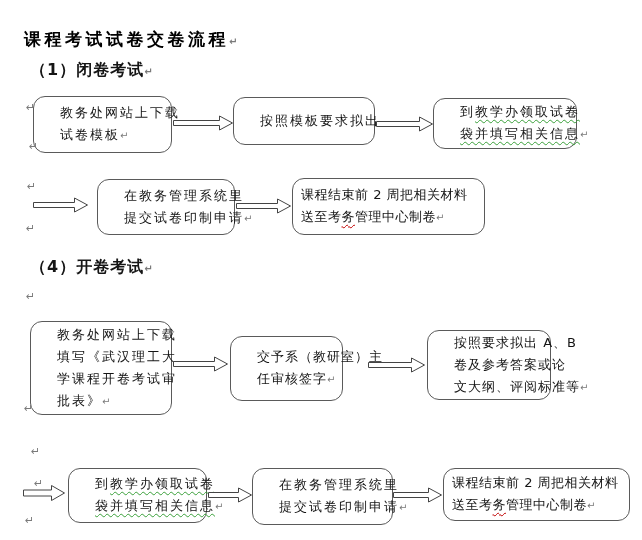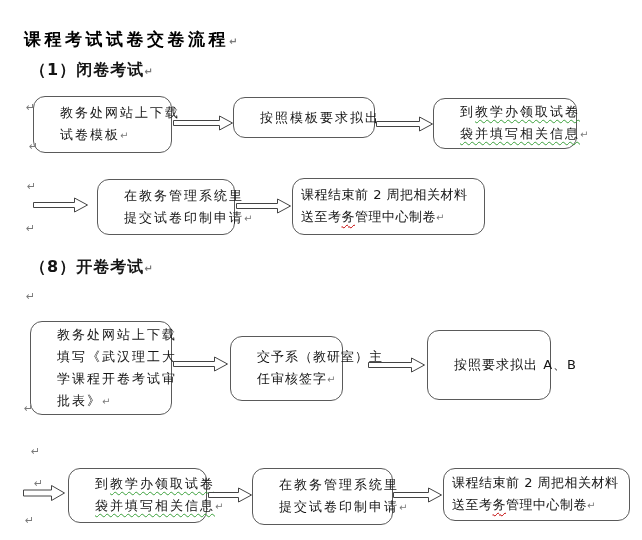--- a/index.html
+++ b/index.html
@@ -50,21 +50,21 @@
     <div class="fline"><span>教务处网站上下载</span></div>
     <div class="fline"><span>试卷模板</span><span class="pilcrow">↵</span></div>
   </div>
 
   <div class="arrow" style="left:173px;top:91px;">
     <svg width="60" height="18" viewBox="0 0 60 18">
         <path d="M0.5,6.5 H46.5 V2 L59.5,9 L46.5,16 V11.5 H0.5 Z"></path>
       </svg>
   </div>
 
-  <div class="fbox" style="left:233px;top:74px;width:142px;height:41px;">
+  <div class="fbox" style="left:233px;top:74px;width:142px;height:48px;">
     <div class="fline"><span>按照模板要求拟出</span></div>
   </div>
 
   <div class="arrow" style="left:376px;top:92px;">
     <svg width="57" height="18" viewBox="0 0 57 18">
         <path d="M0.5,6.5 H43.5 V2 L56.5,9 L43.5,16 V11.5 H0.5 Z"></path>
       </svg>
   </div>
 
   <div class="fbox" style="left:433px;top:75px;width:144px;height:51px;">
@@ -87,21 +87,21 @@
     <svg width="55" height="18" viewBox="0 0 55 18">
         <path d="M0.5,6.5 H41.5 V2 L54.5,9 L41.5,16 V11.5 H0.5 Z"></path>
       </svg>
   </div>
 
   <div class="fbox tight" style="left:292px;top:155px;width:193px;height:57px;">
     <div class="fline"><span>课程结束前 2 周把相关材料</span></div>
     <div class="fline"><span>送至考</span><span class="squig-red">务</span><span>管理中心制卷</span><span class="pilcrow">↵</span></div>
   </div>
 
-  <div class="sec-heading" style="left:30px;top:234px;"><span>（8）开卷考试</span><span class="pilcrow">↵</span></div>
+  <div class="sec-heading" style="left:30px;top:234px;"><span>（4）开卷考试</span><span class="pilcrow">↵</span></div>
 
   <div class="fbox" style="left:30px;top:298px;width:142px;height:94px;">
     <div class="fline"><span>教务处网站上下载</span></div>
     <div class="fline"><span>填写《武汉理工大</span></div>
     <div class="fline"><span>学课程开卷考试审</span></div>
     <div class="fline"><span>批表》</span><span class="pilcrow">↵</span></div>
   </div>
 
   <div class="arrow" style="left:173px;top:332px;">
     <svg width="55" height="18" viewBox="0 0 55 18">
@@ -115,20 +115,22 @@
   </div>
 
   <div class="arrow" style="left:368px;top:333px;">
     <svg width="57" height="18" viewBox="0 0 57 18">
         <path d="M0.5,6.5 H43.5 V2 L56.5,9 L43.5,16 V11.5 H0.5 Z"></path>
       </svg>
   </div>
 
   <div class="fbox semi" style="left:427px;top:307px;width:124px;height:70px;">
     <div class="fline"><span>按照要求拟出 A、B</span></div>
+    <div class="fline"><span>卷及参考答案或论</span></div>
+    <div class="fline"><span>文大纲、评阅标准等</span><span class="pilcrow">↵</span></div>
   </div>
 
   <div class="arrow" style="left:23px;top:461px;">
     <svg width="42" height="18" viewBox="0 0 42 18">
         <path d="M0.5,6 H28.5 V1.5 L41.5,9 L28.5,16.5 V12 H0.5 Z"></path>
       </svg>
   </div>
 
   <div class="fbox" style="left:68px;top:445px;width:139px;height:55px;">
     <div class="fline"><span>到</span><span class="squig-green">教学办领取试卷</span></div>

